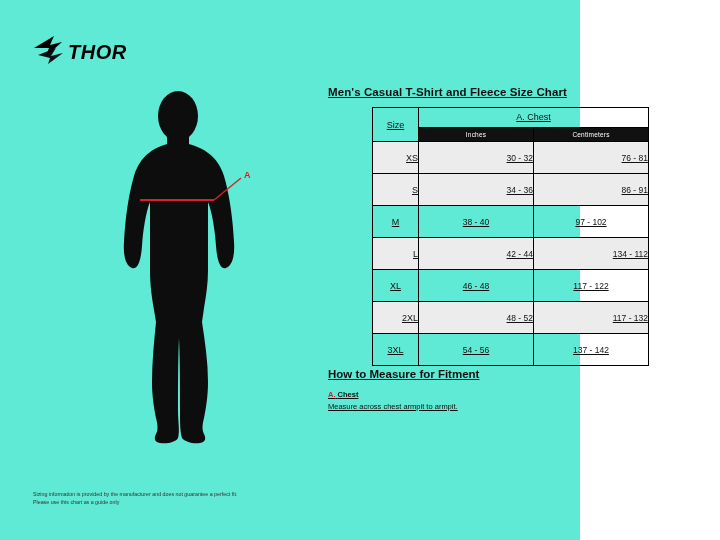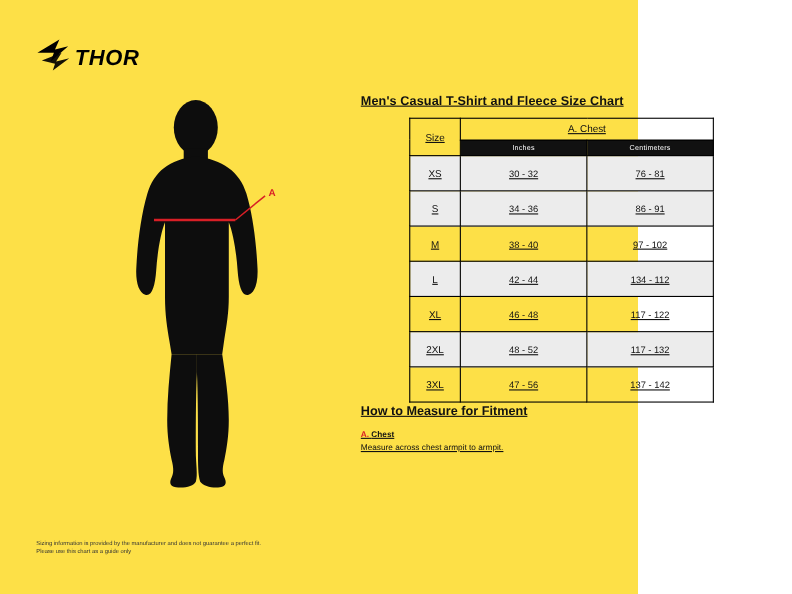--- a/index.html
+++ b/index.html
@@ -6,21 +6,21 @@
   html, body {
     width: 720px; height: 540px;
     background: #ffffff;
     font-family: "Liberation Sans", sans-serif;
     color: #111;
     overflow: hidden;
   }
   .page {
     position: relative;
     width: 580px; height: 540px;
-    background: #fde047;
+    background: #5eead4;
   }
 
   
   .logo {
     position: absolute;
     left: 32px; top: 34px;
     width: 110px; height: 34px;
   }
   .logo svg { display: block; }
 
@@ -81,21 +81,21 @@
   }
   .cell-size {
     font-size: 9px;
     font-weight: bold;
     height: 32px;
   }
   .cell-val {
     font-size: 8.5px;
     height: 32px;
   }
-  tr.shaded td { background: #ececec; }
+  tr.shaded td { background: #ececec; text-align: right; }
 
   
   .howto {
     margin-top: 2px;
   }
   .howto-title {
     font-size: 11.5px;
     font-weight: bold;
     margin-bottom: 10px;
   }
@@ -241,21 +241,21 @@
           <td class="cell-val">46 - 48</td>
           <td class="cell-val">117 - 122</td>
         </tr>
         <tr class="shaded">
           <td class="cell-size">2XL</td>
           <td class="cell-val">48 - 52</td>
           <td class="cell-val">117 - 132</td>
         </tr>
         <tr>
           <td class="cell-size">3XL</td>
-          <td class="cell-val">47 - 56</td>
+          <td class="cell-val">54 - 56</td>
           <td class="cell-val">137 - 142</td>
         </tr>
       </tbody>
     </table>
 
     <div class="howto">
       <div class="howto-title">How to Measure for Fitment</div>
       <div class="howto-label">
         <span class="ltr">A.</span>
         <span>Chest</span>

